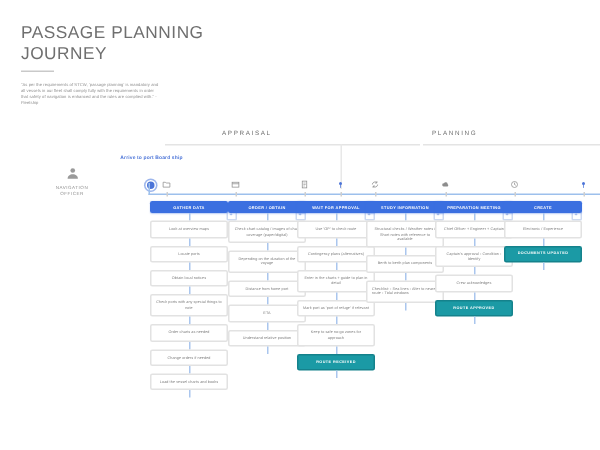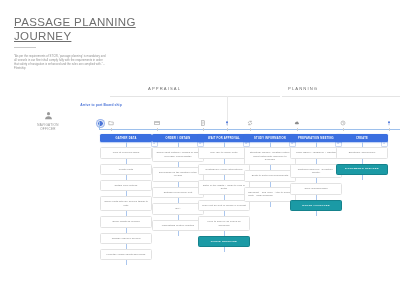--- a/index.html
+++ b/index.html
@@ -9,21 +9,21 @@
     font-family:"Liberation Sans","DejaVu Sans",sans-serif;
     color:#5a5a5a;
     position:relative;
   }
   .canvas{position:absolute;inset:0;}
 
   
   .title{
     position:absolute;left:14px;top:16px;width:150px;
     font-size:11.5px;line-height:13.5px;letter-spacing:.35px;
-    color:#6f6f6f;font-weight:400;text-decoration:underline;
+    color:#6f6f6f;font-weight:400;
   }
   .title-rule{
     position:absolute;left:14px;top:47px;width:22px;height:1px;background:#c9c9c9;
   }
   .quote{
     position:absolute;left:14px;top:55px;width:92px;
     font-size:2.75px;line-height:4.1px;color:#8d8d8d;
     letter-spacing:.05px;text-align:left;
   }
 

